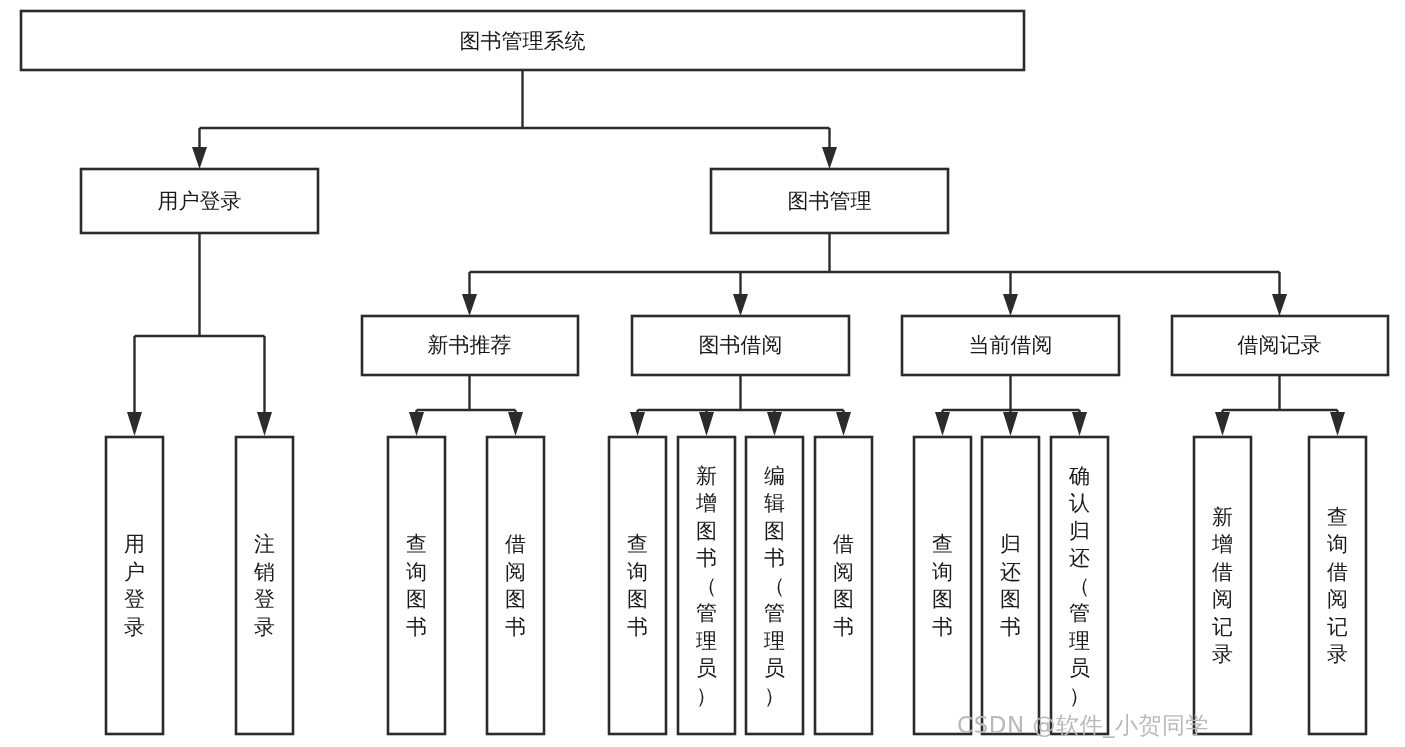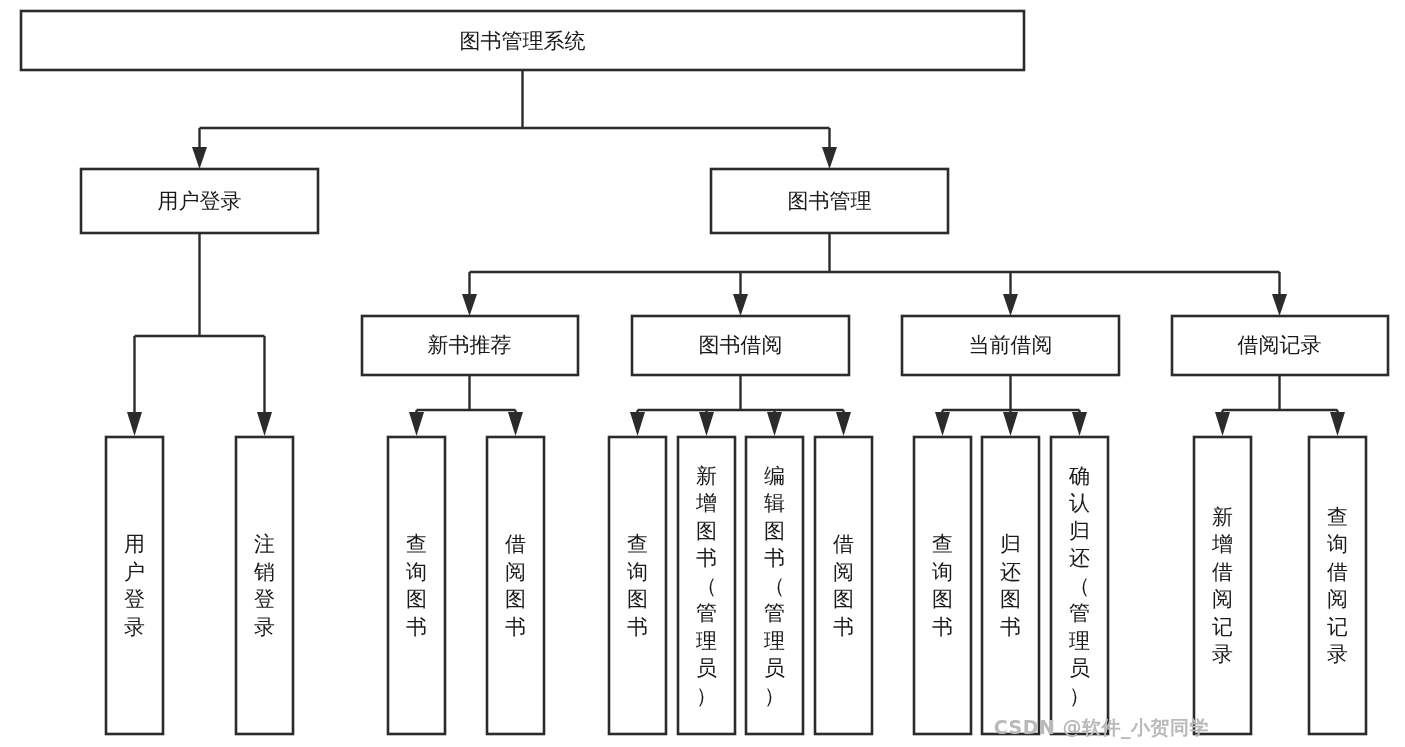--- a/index.html
+++ b/index.html
@@ -57,26 +57,25 @@
     font-family: "DejaVu Sans", "Liberation Sans", sans-serif;
     font-size: 21px;
     fill: #1a1a1a;
     text-anchor: middle;
   }
   .watermark {
     position: absolute;
     right: 8px;
     bottom: 6px;
     font-family: "DejaVu Sans", "Liberation Sans", sans-serif;
-    font-size: 19px;
+    font-size: 23px;
     color: #b9b9b9;
     letter-spacing: 0.5px;
     white-space: nowrap;
     user-select: none;
-    font-weight: bold;
   }
 </style>
 </head>
 <body>
 
 <div id="diagram-root">
   <svg id="flow" viewBox="0 0 1405 747">
 
     <g>
       <path class="connector" d="M 522.5 70 L 522.5 128"></path>

